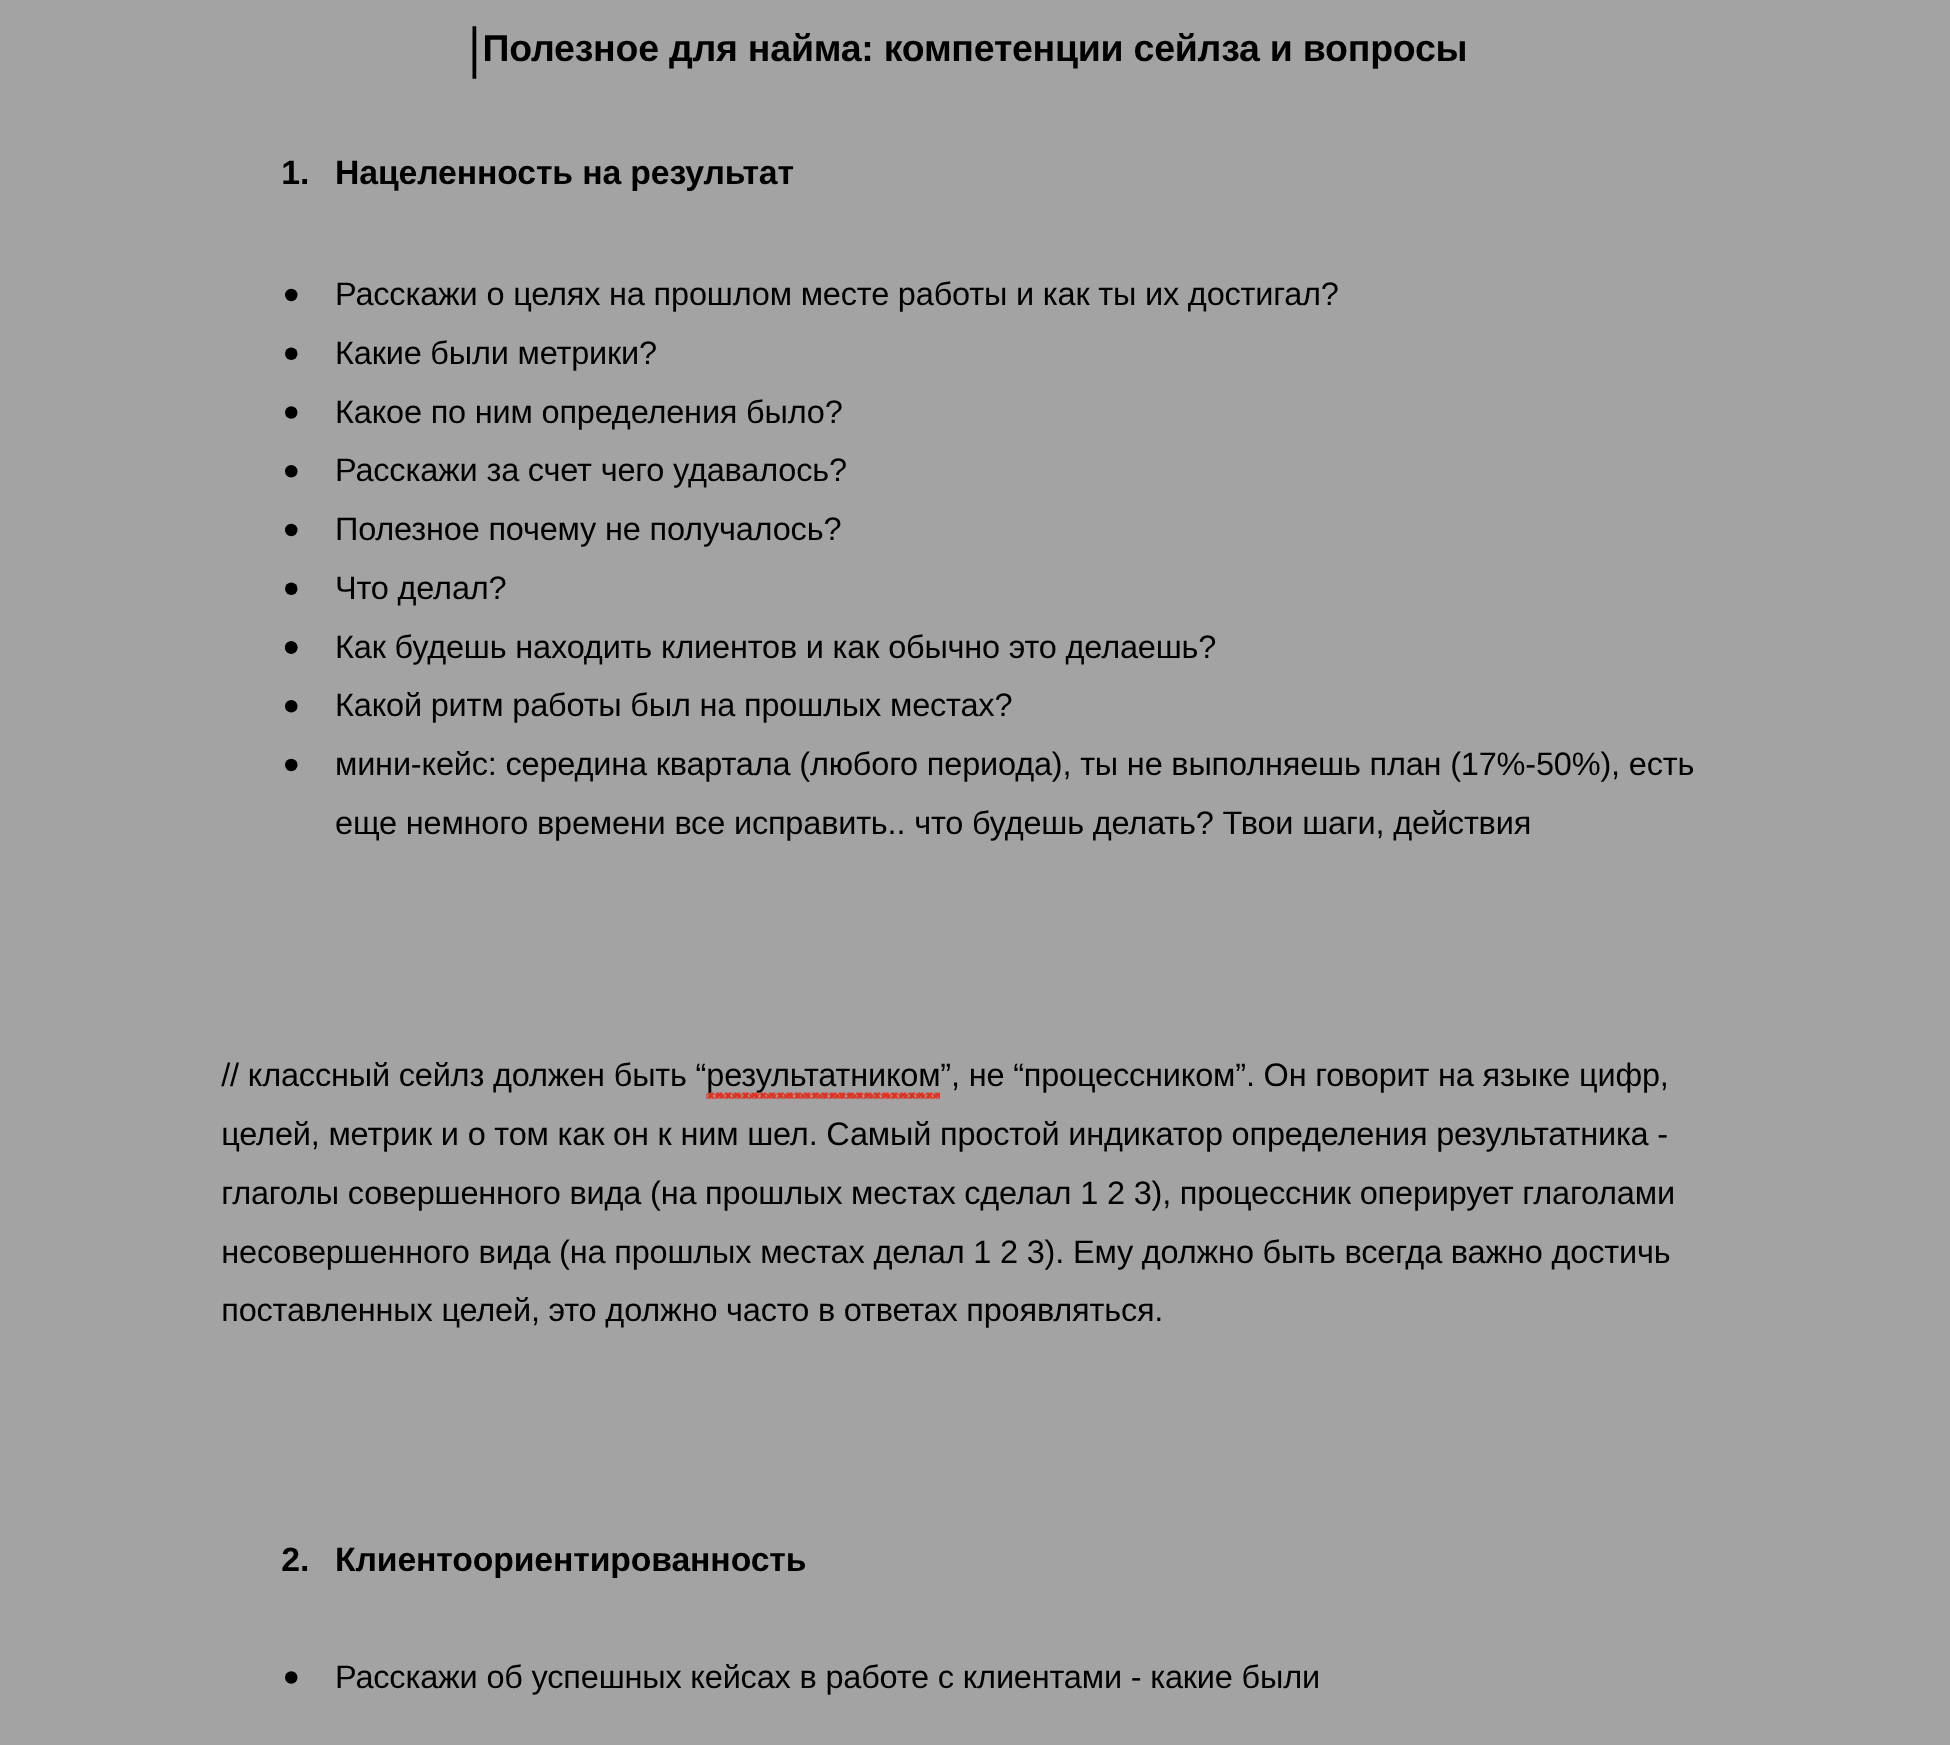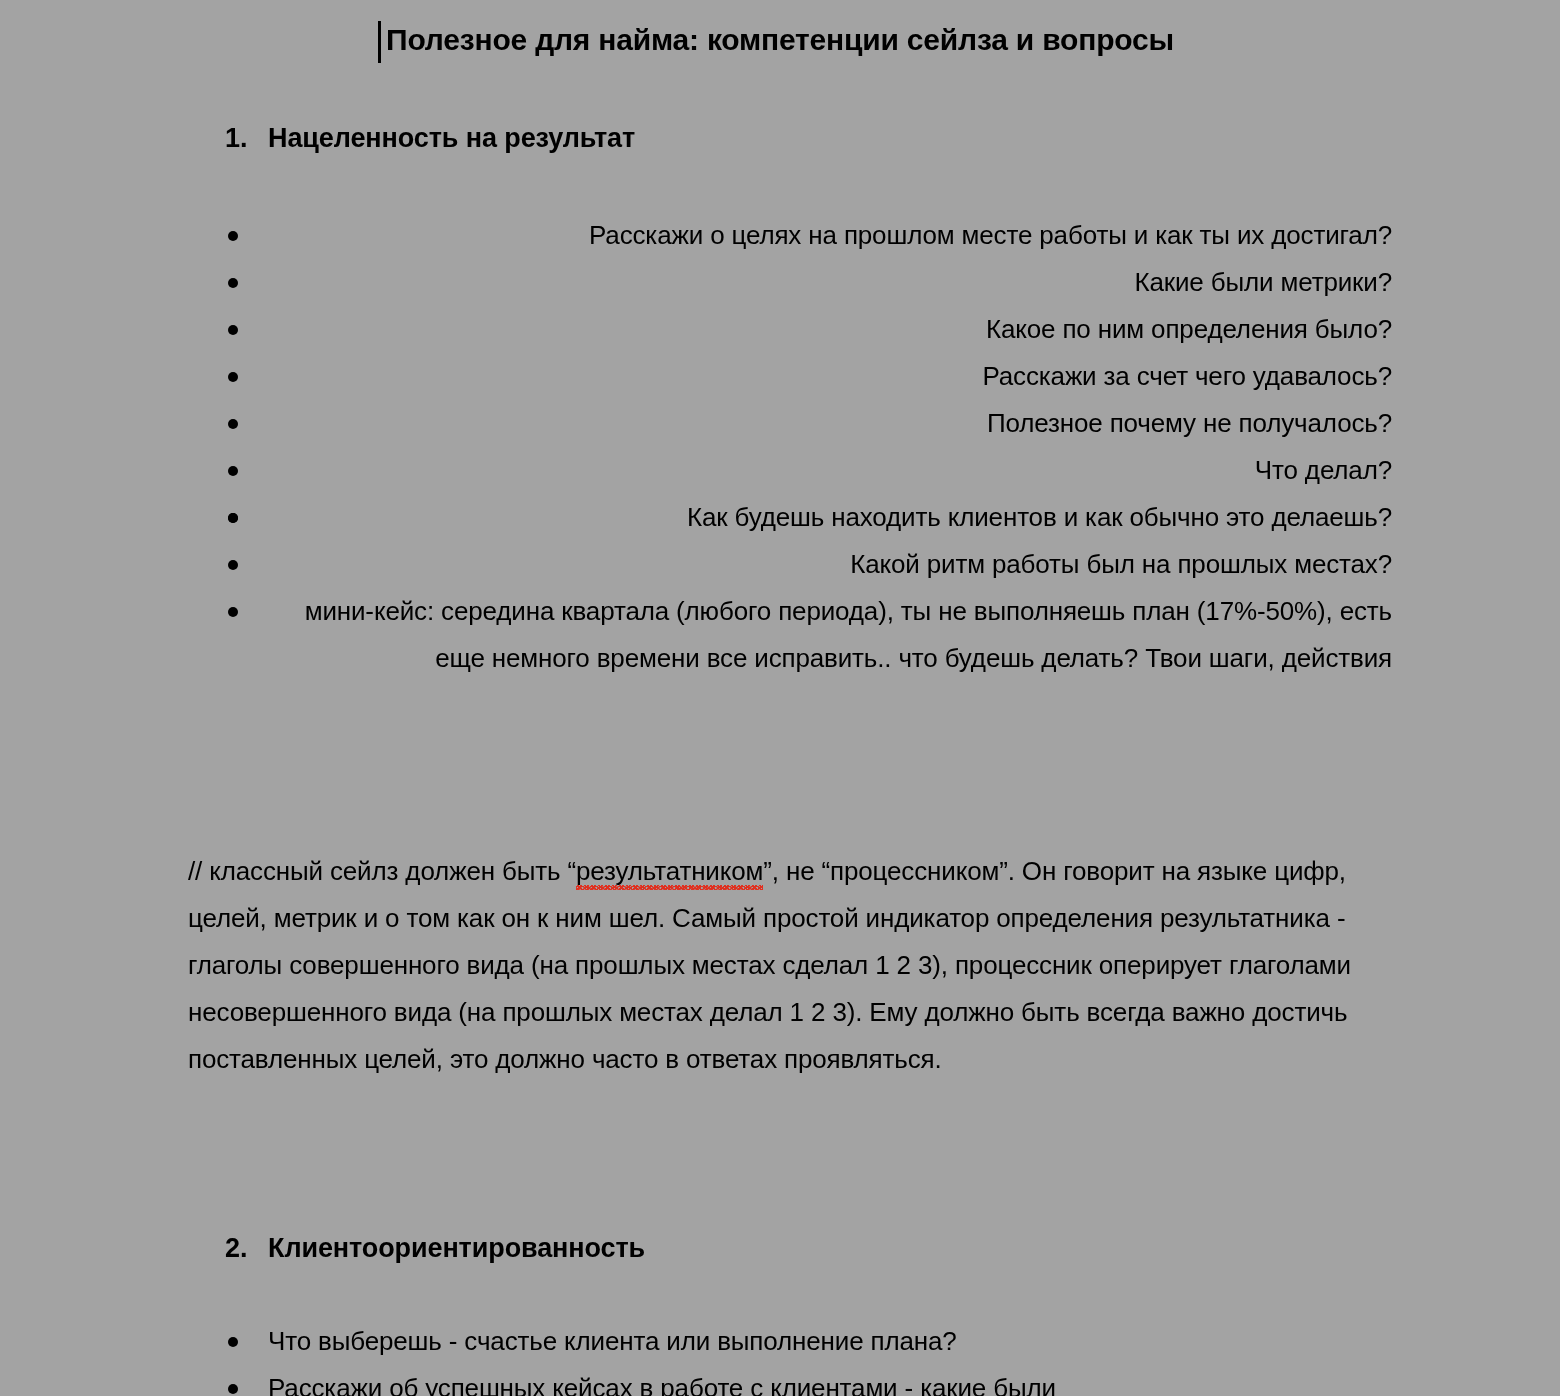--- a/index.html
+++ b/index.html
@@ -97,21 +97,21 @@
   }
 
   
   .body-paragraph {
     position: absolute;
     left: 177px;
     width: 1215px;
     font-size: 26px;
     line-height: 47px;
     letter-spacing: -0.15px;
-    margin: 11px;
+    margin: 0;
   }
 
   
   .spellcheck {
     position: relative;
     display: inline;
     background-repeat: repeat-x;
     background-position: left bottom 2px;
     background-size: 7px 4px;
     background-image:
@@ -143,21 +143,21 @@
 <div class="page">
 
   <div class="doc-title">Полезное для найма: компетенции сейлза и вопросы</div>
   <div class="caret"></div>
 
   <div class="section-heading" style="top:118px;">
     <span class="marker">1.</span>
     <span class="heading-text">Нацеленность на результат</span>
   </div>
 
-  <ul class="bullet-list" style="top:212px;text-align:right;">
+  <ul class="bullet-list" style="top:212px;">
     <li class="bullet-item">
       <span class="dot"></span>
       <span>Расскажи о целях на прошлом месте работы и как ты их достигал?</span>
     </li>
     <li class="bullet-item">
       <span class="dot"></span>
       <span>Какие были метрики?</span>
     </li>
     <li class="bullet-item">
       <span class="dot"></span>
@@ -197,21 +197,17 @@
   </p>
 
   <div class="section-heading" style="top:1228px;">
     <span class="marker">2.</span>
     <span class="heading-text">Клиентоориентированность</span>
   </div>
 
   <ul class="bullet-list" style="top:1318px;">
     <li class="bullet-item">
       <span class="dot"></span>
-      <span>Что выберешь - счастье клиента или выполнение плана?</span>
-    </li>
-    <li class="bullet-item">
-      <span class="dot"></span>
       <span>Расскажи об успешных кейсах в работе с клиентами - какие были</span>
     </li>
   </ul>
 
 </div>
 
 </body></html>

